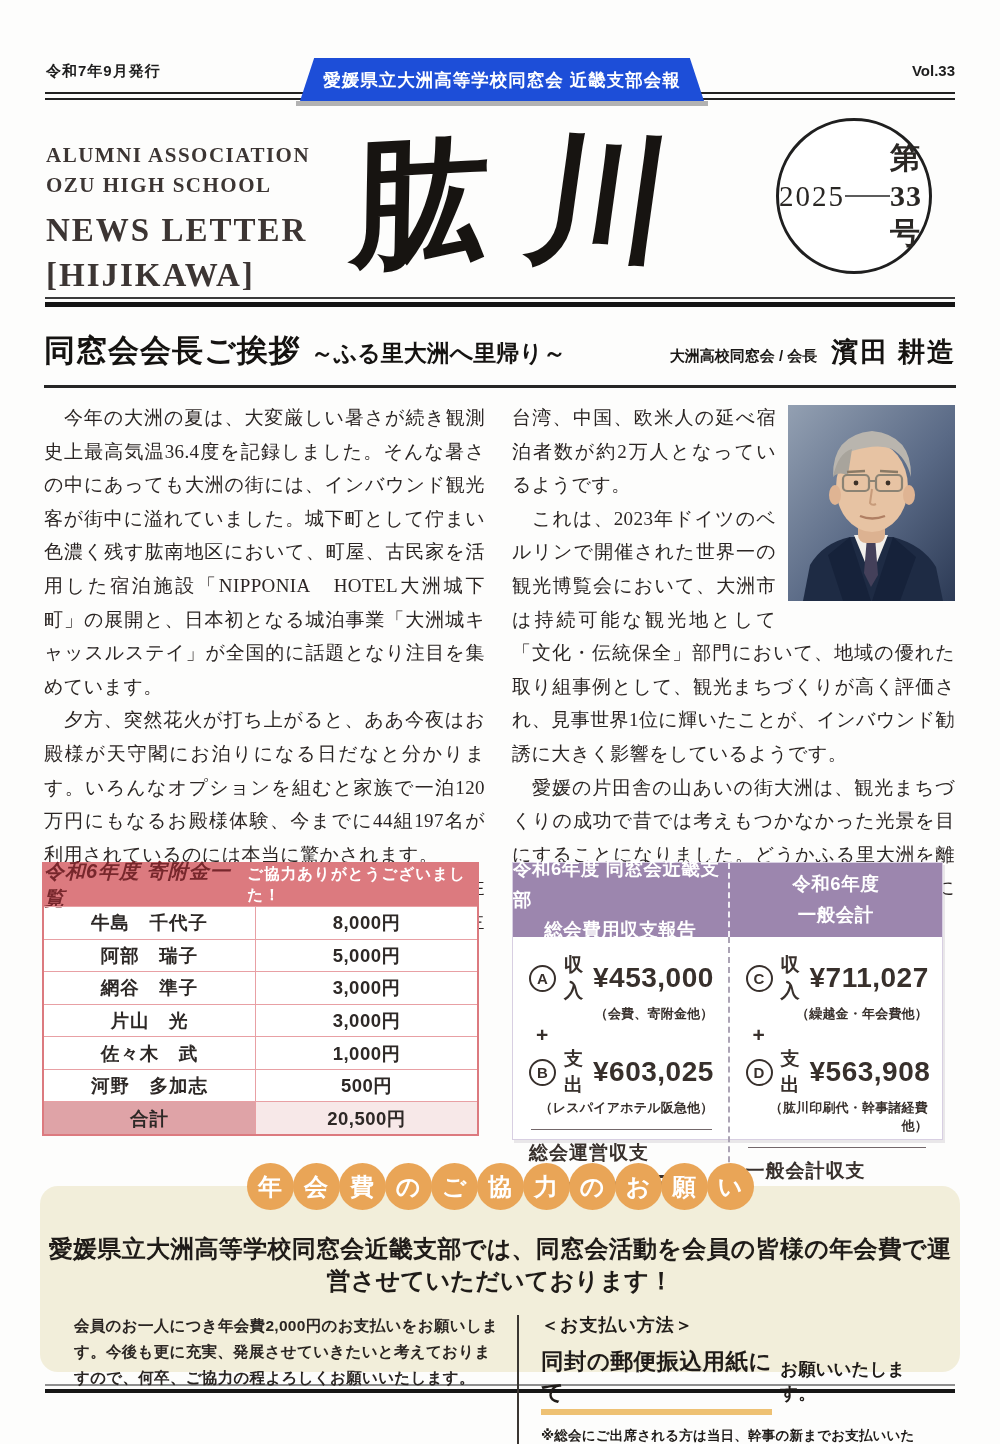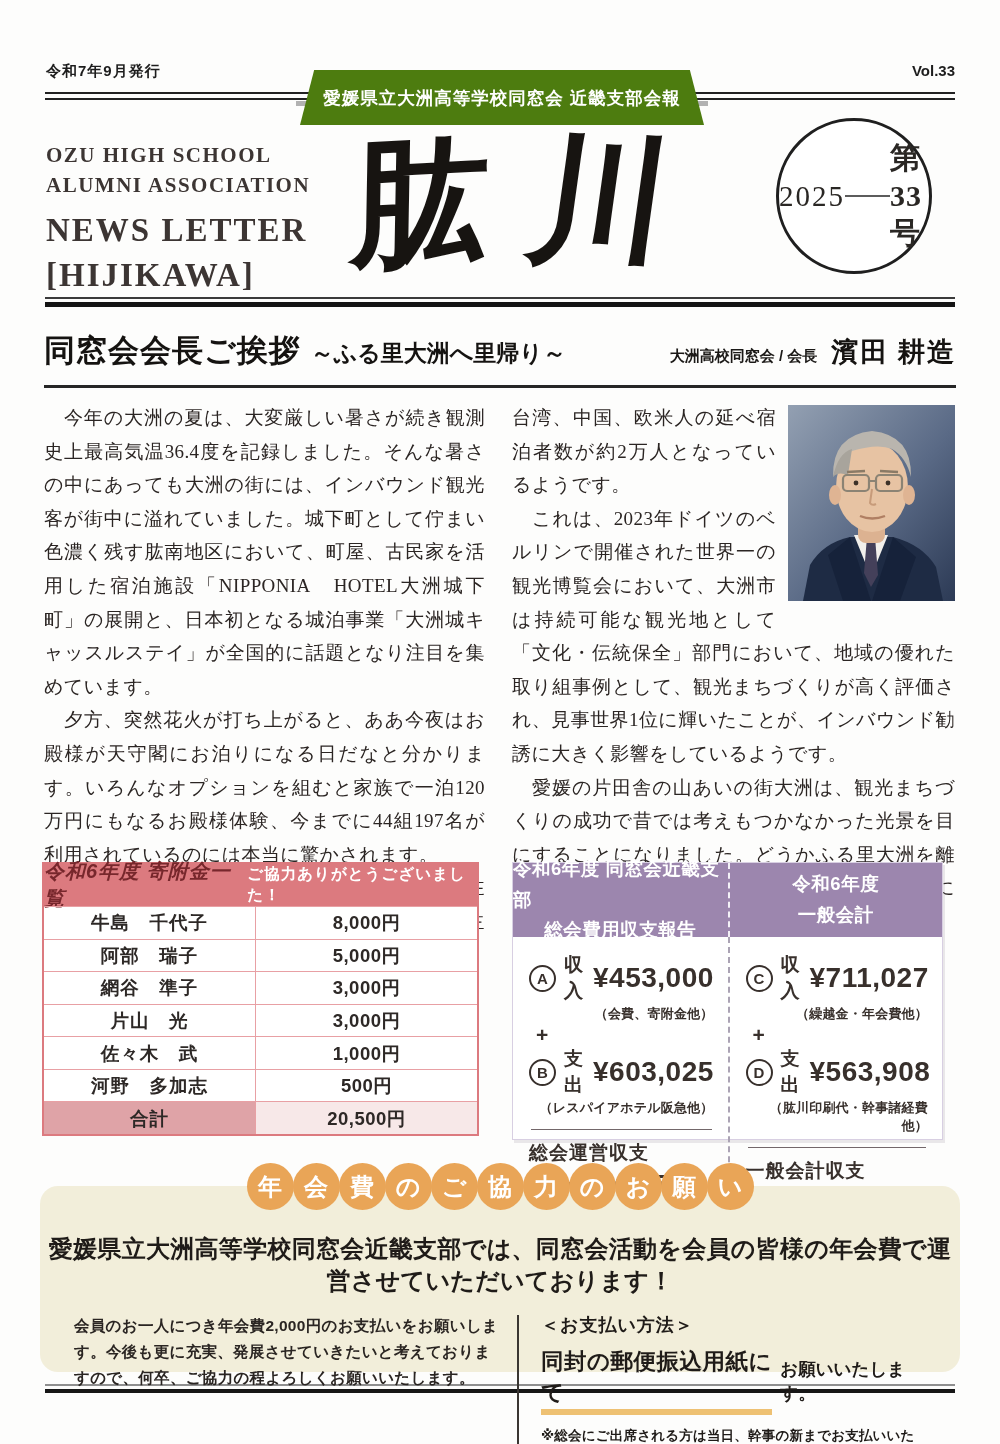--- a/index.html
+++ b/index.html
@@ -9,22 +9,22 @@
     background:#fdfdfc; overflow:hidden;
     font-family:"Liberation Sans","DejaVu Sans",sans-serif; color:#262220;
   }
   
   .issue-date { position:absolute; left:46px; top:62px; font-size:15px; font-weight:bold; color:#1d1d1d; letter-spacing:1px;}
   .vol { position:absolute; right:45px; top:62px; font-size:15px; font-weight:bold; color:#1d1d1d;}
   .hdr-line1 { position:absolute; left:45px; right:45px; top:92px; height:2px; background:#222; z-index:1;}
   .hdr-line2 { position:absolute; left:45px; right:45px; top:98px; height:2px; background:#222; z-index:1;}
   .banner-shadow { position:absolute; left:296px; top:101px; width:412px; height:5px; background:#b2b2b2; z-index:2;}
   .banner {
-    position:absolute; left:300px; top:70px; width:404px; height:55px; z-index:3;
-    background:#4d7c0f; color:#fff; display:flex; align-items:center; justify-content:center;
+    position:absolute; left:300px; top:58px; width:404px; height:43px; z-index:3;
+    background:#1d4ed8; color:#fff; display:flex; align-items:center; justify-content:center;
     font-size:17.5px; font-weight:bold; letter-spacing:1px;
     clip-path:polygon(3.5% 0, 96.5% 0, 100% 100%, 0 100%);
   }
   
   .mast-org { position:absolute; left:46px; top:140px; font-family:"Liberation Serif","DejaVu Serif",serif;
     font-size:21px; font-weight:bold; color:#3c3533; letter-spacing:1.5px; line-height:1.45;}
   .mast-news { position:absolute; left:46px; top:208px; font-family:"Liberation Serif","DejaVu Serif",serif;
     font-size:33px; font-weight:bold; color:#3c3533; letter-spacing:2px; line-height:1.35;}
   .calligraphy {
     position:absolute; left:350px; top:118px; width:320px; height:170px;
@@ -125,22 +125,22 @@
 <div class="page">
 
   <div class="issue-date">令和7年9月発行</div>
   <div class="vol">Vol.33</div>
   <div class="hdr-line1"></div>
   <div class="hdr-line2"></div>
   <div class="banner-shadow"></div>
   <div class="banner">愛媛県立大洲高等学校同窓会 近畿支部会報</div>
 
   <div class="mast-org">
+    <div>ALUMNI ASSOCIATION</div>
     <div>OZU HIGH SCHOOL</div>
-    <div>ALUMNI ASSOCIATION</div>
   </div>
   <div class="mast-news">
     <div>NEWS LETTER</div>
     <div>[HIJIKAWA]</div>
   </div>
   <div class="calligraphy">
     <span class="c1">肱</span>
     <span class="c2">川</span>
   </div>
   <div class="issue-badge">

